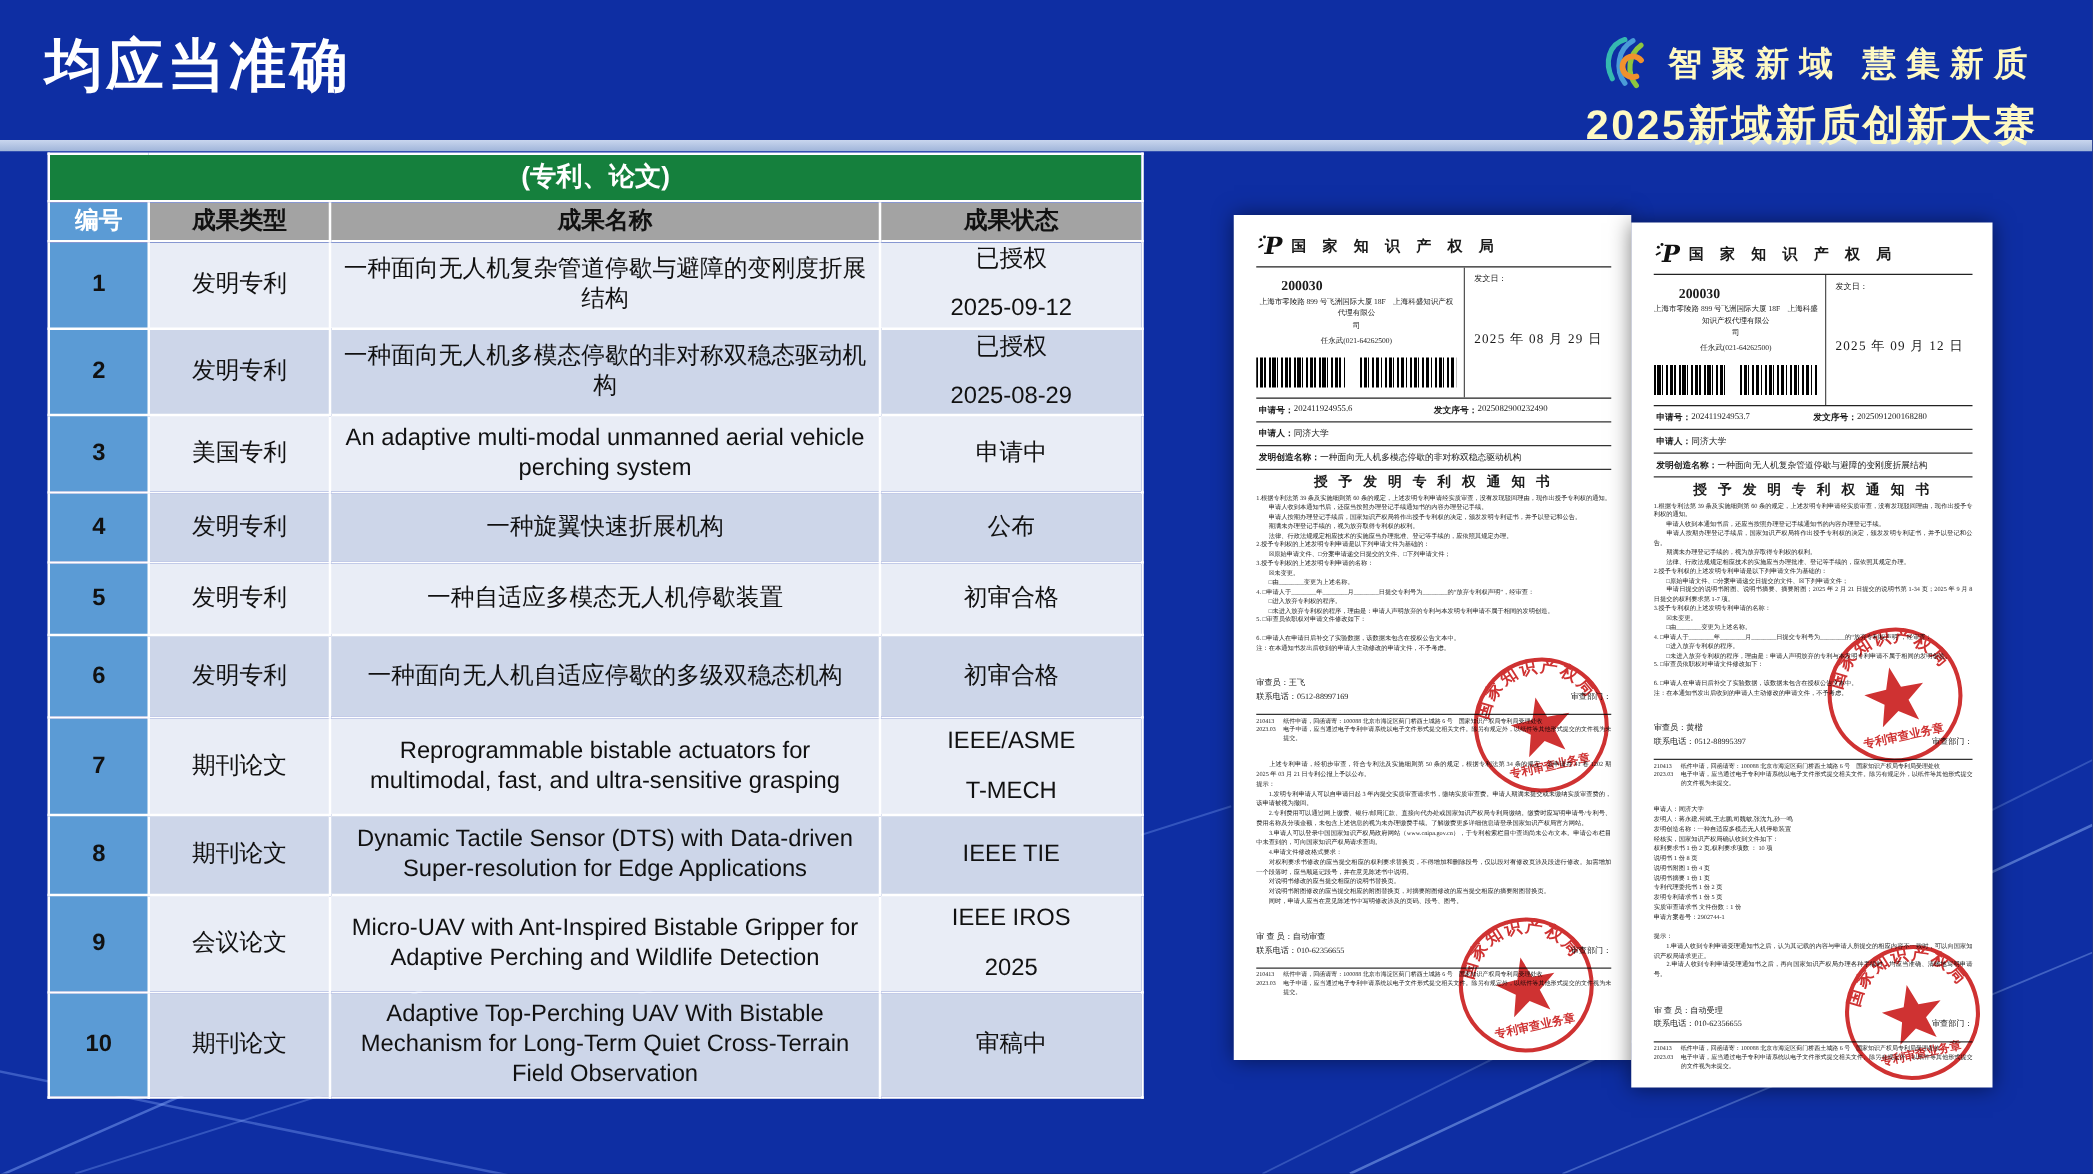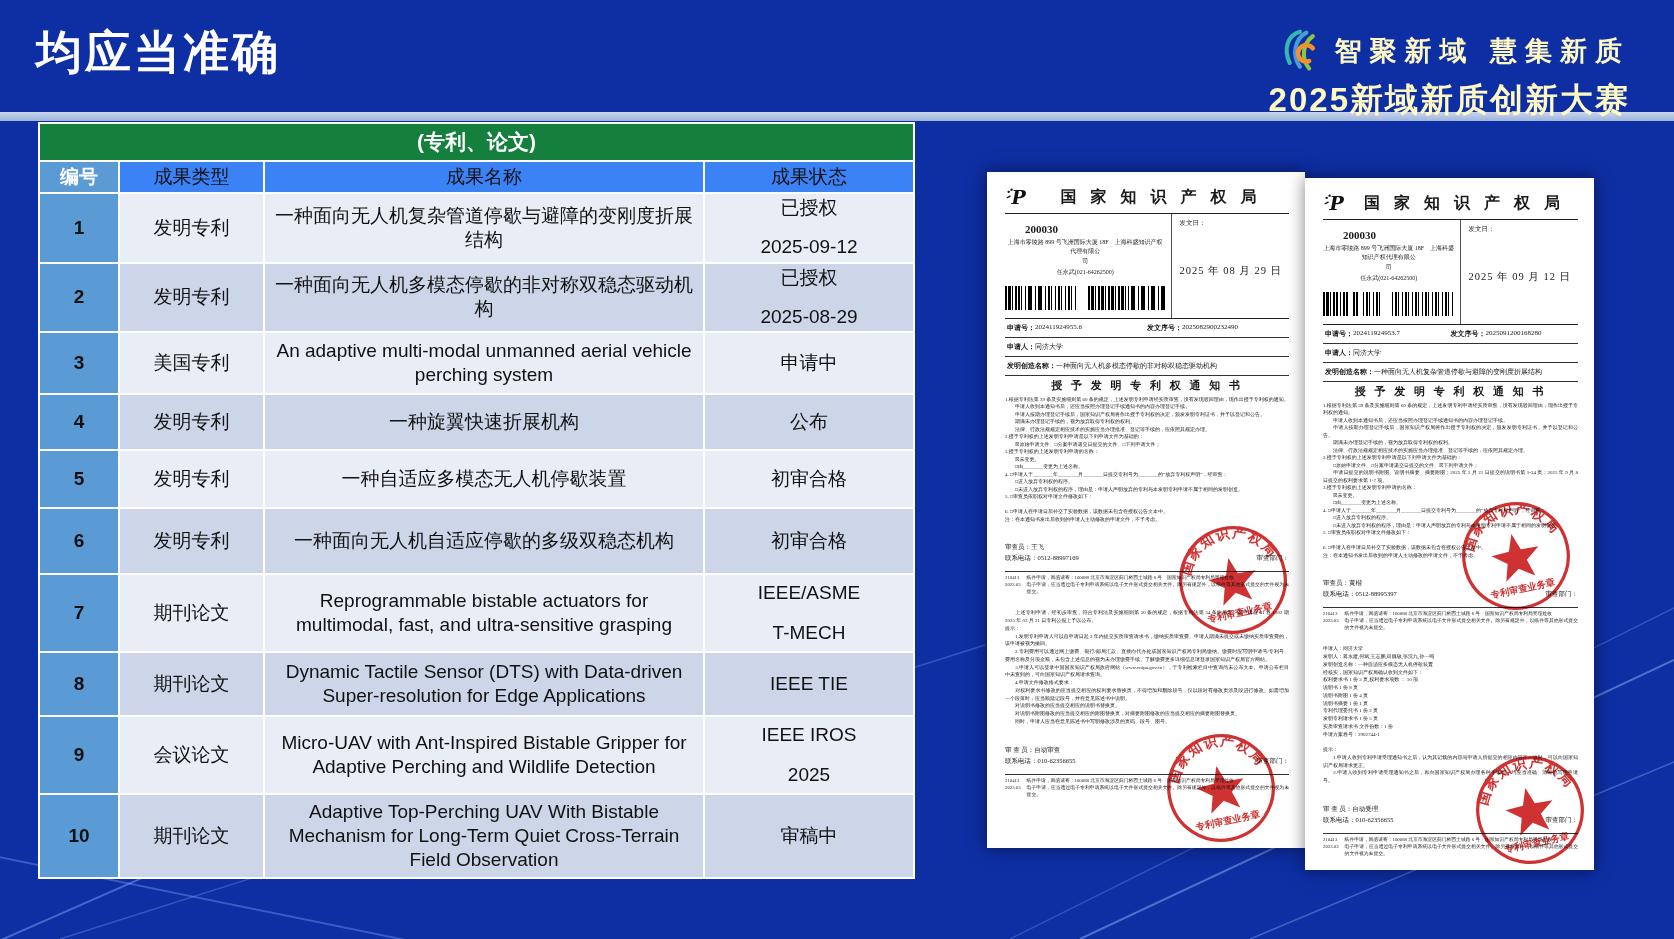--- a/index.html
+++ b/index.html
@@ -15,42 +15,42 @@
   .tagline{font-size:27px;font-weight:bold;letter-spacing:8px;}
   .event{font-size:33px;font-weight:bold;letter-spacing:2px;margin-top:4px;}
   
   .bg-lines{position:absolute;left:0;top:0;pointer-events:none;}
   
   table.results{position:absolute;left:38px;top:122px;width:875px;
     border-collapse:collapse;table-layout:fixed;}
   table.results td{border:2px solid #ffffff;text-align:center;vertical-align:middle;
     color:#111;font-size:19px;line-height:1.28;padding:2px 6px;overflow:hidden;}
   tr.cap td{background:#15803d;color:#ffffff;font-weight:bold;font-size:21px;height:32px;}
-  tr.hdr td{background:#3b82f6;font-size:19px;height:26px;}
+  tr.hdr td{background:#a3a3a3;font-size:19px;height:26px;font-weight:bold;}
   tr.hdr td.num-h{background:#5b9bd5;color:#fff;font-weight:bold;text-align:center;}
   td.num{background:#5b9bd5;color:#ffffff;font-weight:bold;font-size:20px;}
   tbody tr.odd td.c{background:#e9edf6;}
   tbody tr.even td.c{background:#cdd6e9;}
   tbody tr:nth-child(1){height:68px}tbody tr:nth-child(2){height:68px}
   tbody tr:nth-child(3){height:62px}tbody tr:nth-child(4){height:56px}
   tbody tr:nth-child(5){height:58px}tbody tr:nth-child(6){height:66px}
   tbody tr:nth-child(7){height:78px}tbody tr:nth-child(8){height:64px}
   tbody tr:nth-child(9){height:78px}tbody tr:nth-child(10){height:84px}
   td.vtop{vertical-align:top;padding-top:6px;}
   .st2{margin-top:15px;}
   .st2:empty{display:none;}
   
   .doc{position:absolute;background:#ffffff;color:#1a1a1a;overflow:hidden;
     box-shadow:0 0 16px rgba(0,0,0,.5);font-family:"Liberation Serif",serif;}
   .doc0{left:987px;top:172px;width:318px;height:676px;}
   .doc1{left:1305px;top:178px;width:289px;height:692px;}
   .doc-inner{padding:14px 16px 8px 18px;}
   .doc-head{display:flex;align-items:center;gap:6px;border-bottom:1.6px solid #222;
     padding-bottom:5px;}
-  .doc-head .office{flex:1;text-align:center;font-size:16px;font-weight:bold;
+  .doc-head .office{flex:1;text-align:left;font-size:12px;font-weight:bold;
     letter-spacing:5px;}
   .doc-info{display:flex;border-bottom:1.5px solid #222;}
   .info-left{flex:1.6;padding:6px 6px 8px 0;}
   .code{font-size:11px;font-weight:bold;margin:3px 0 3px 20px;}
   .addr{font-size:6px;text-align:center;line-height:1.55;white-space:pre-line;}
   .agent{font-size:6px;text-align:center;margin-top:2px;}
   .barcode-row{display:flex;gap:12px;height:24px;margin-top:9px;}
   .bc{background:repeating-linear-gradient(90deg,#000 0 1.5px,#fff 1.5px 3px,
     #000 3px 5.5px,#fff 5.5px 6.5px,#000 6.5px 7.5px,#fff 7.5px 10px);}
   .bc1{width:44%;} .bc2{width:48%;}

